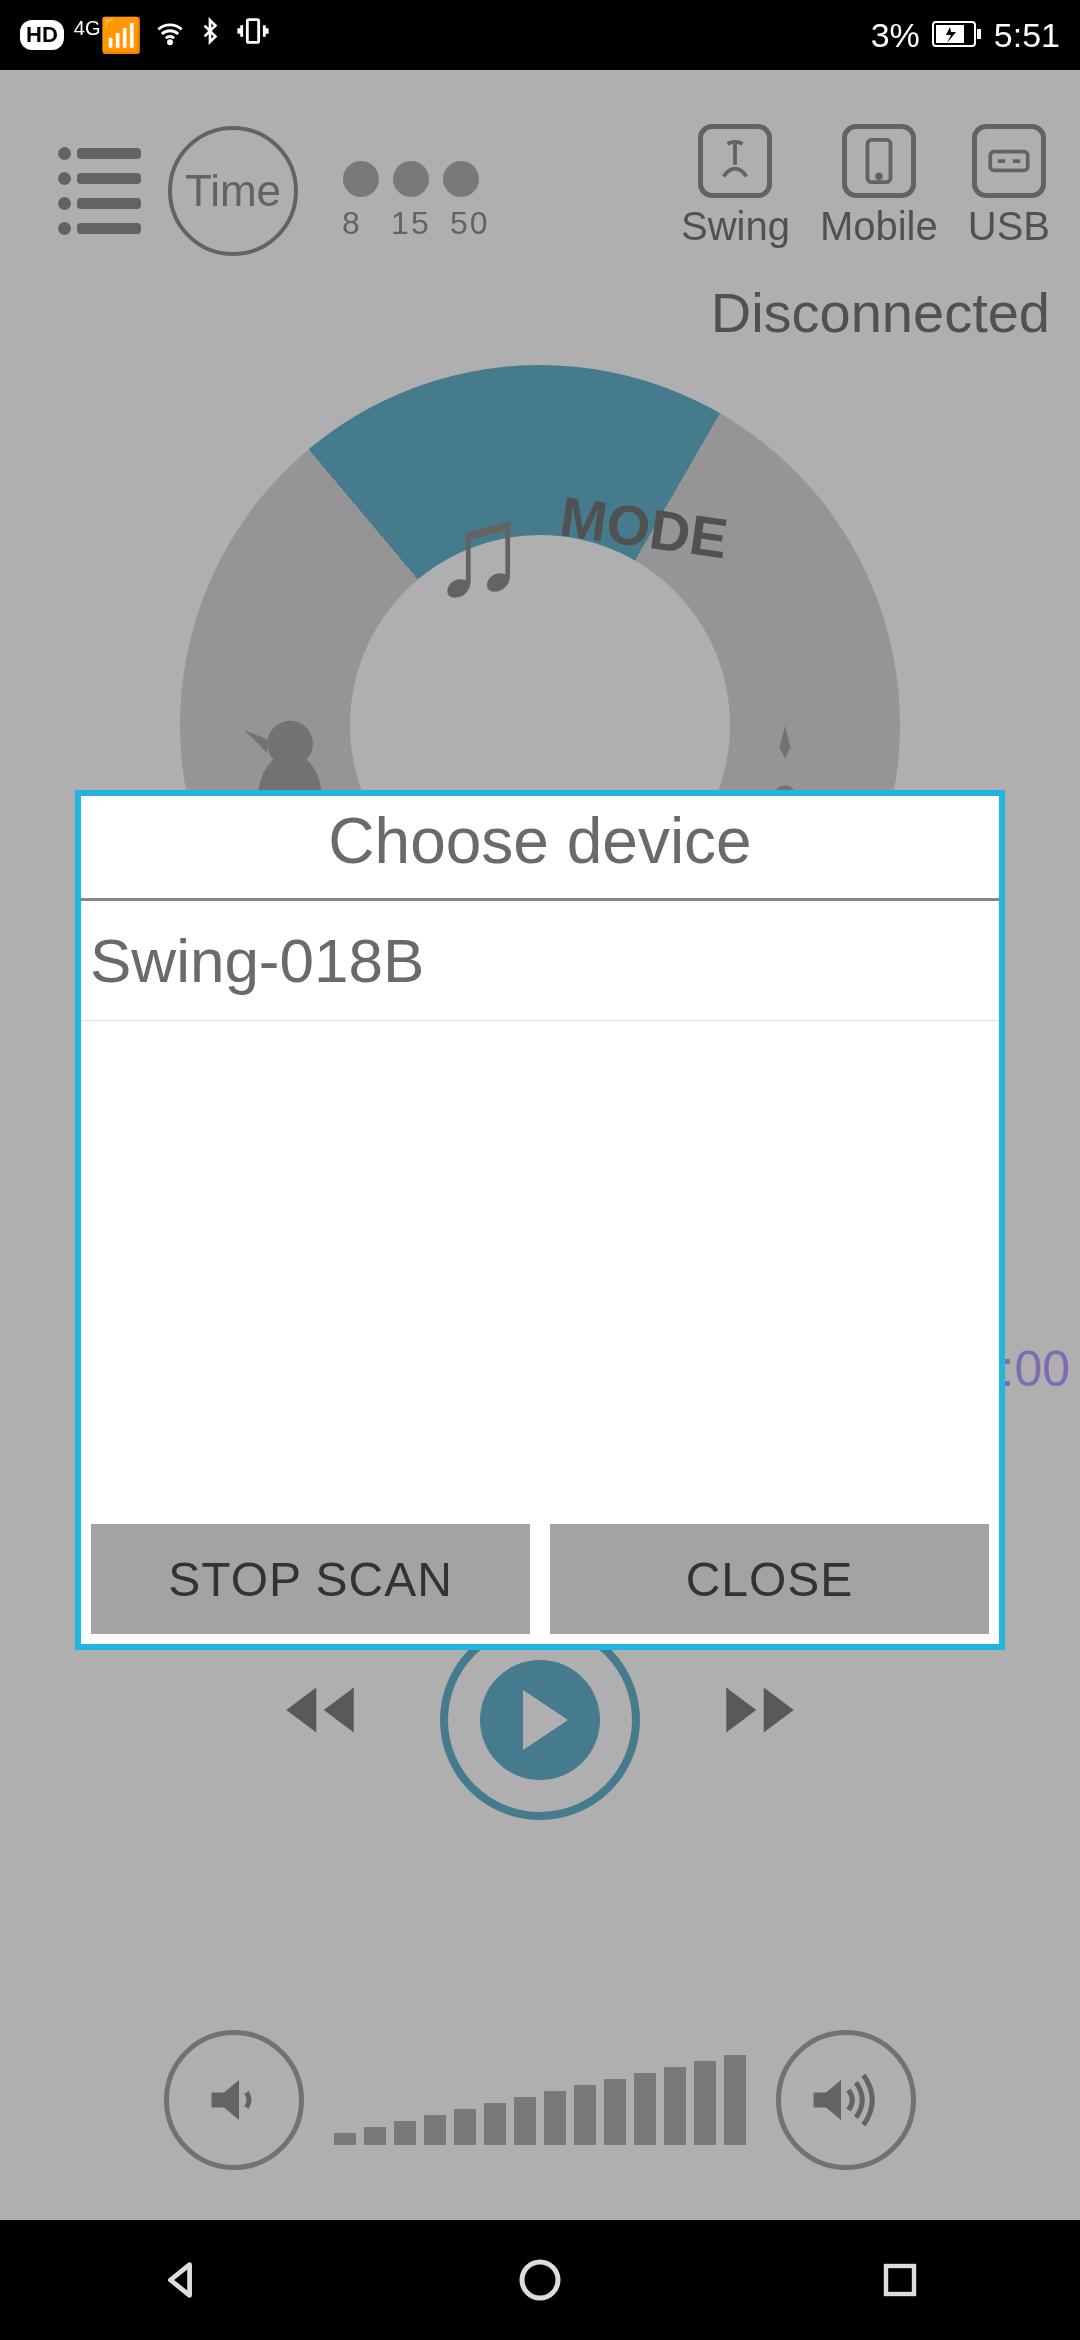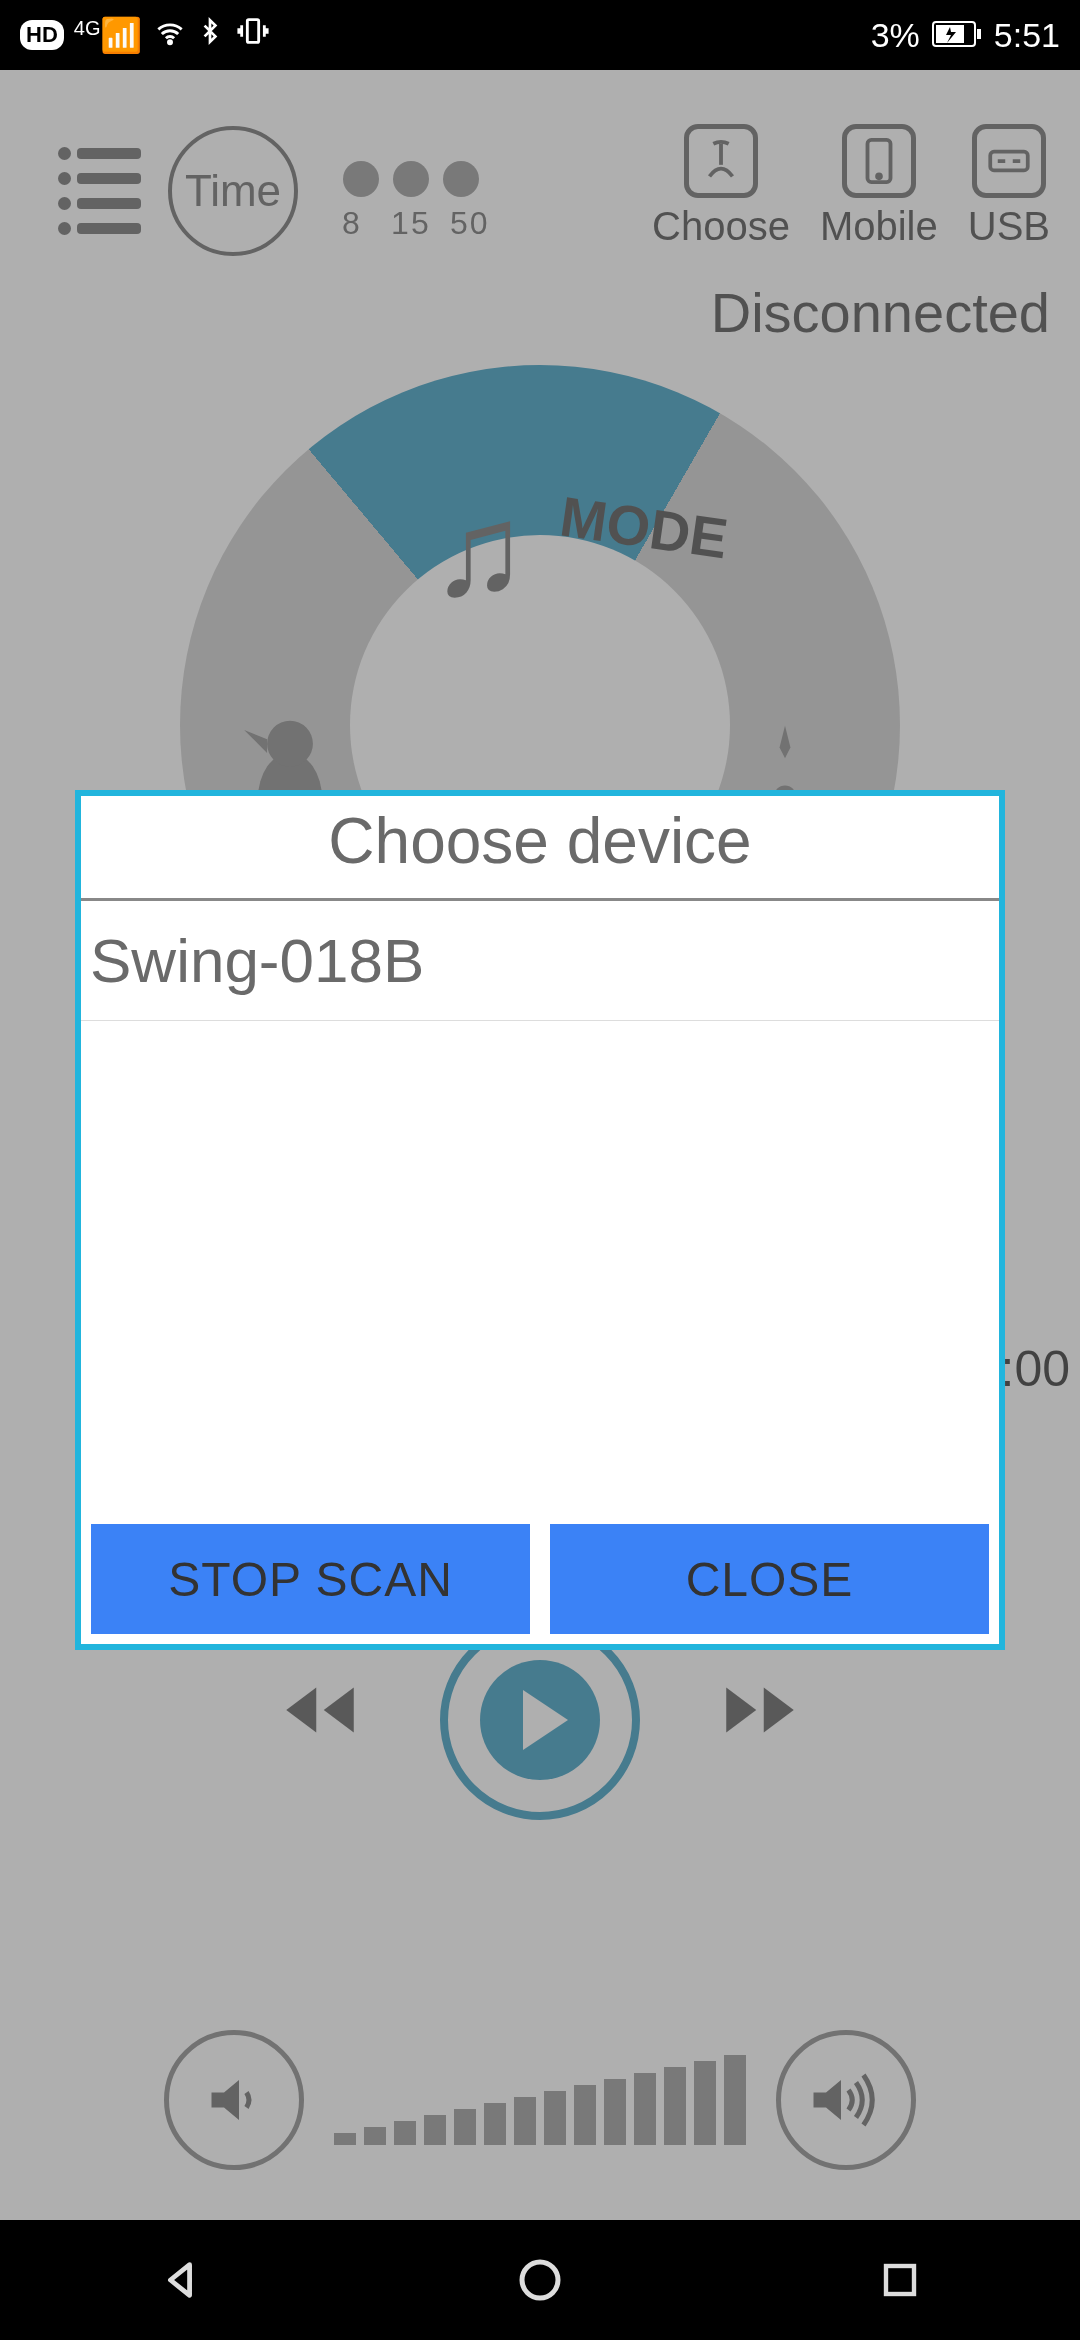--- a/index.html
+++ b/index.html
@@ -38,41 +38,41 @@
   
   .wheel-wrap { position: relative; width: 720px; height: 720px; margin: 20px auto 0; }
   .wheel { width: 100%; height: 100%; border-radius: 50%; background: conic-gradient(from -90deg, #b8b8b8 0 50deg, #0a7ea8 50deg 120deg, #b8b8b8 120deg 360deg); position: relative; }
   .wheel-hole { position: absolute; top: 170px; left: 170px; width: 380px; height: 380px; border-radius: 50%; background: #f2f2f2; }
   .wheel-label { position: absolute; font-weight: bold; color: #222; }
   .mode-text { top: 130px; left: 380px; font-size: 56px; transform: rotate(8deg); }
   .music-icon { position: absolute; top: 110px; left: 250px; font-size: 130px; color: #4a4a4a; }
   .bird-icon { position: absolute; top: 350px; left: 55px; font-size: 110px; color: #6a6a6a; }
   .star-icon { position: absolute; top: 350px; right: 50px; color: #6a6a6a; }
   
-  .time-readout { position: absolute; right: 10px; top: 1270px; font-size: 50px; color: #000000; padding-left: 12px; }
+  .time-readout { position: absolute; right: 10px; top: 1270px; font-size: 50px; color: #8b5cf6; padding-left: 12px; }
   
   .play-controls { position: absolute; top: 1550px; left: 0; width: 100%; display: flex; justify-content: center; align-items: center; gap: 70px; }
   .play-controls .nav-btn { font-size: 90px; color: #333; }
   .play-btn { width: 200px; height: 200px; border: 8px solid #0a7ea8; border-radius: 50%; display: flex; align-items: center; justify-content: center; }
   .play-btn-inner { width: 120px; height: 120px; background: #0a7ea8; border-radius: 50%; display: flex; align-items: center; justify-content: center; }
   .play-triangle { width: 0; height: 0; border-left: 45px solid #f2f2f2; border-top: 30px solid transparent; border-bottom: 30px solid transparent; margin-left: 10px; }
   
   .volume-row { position: absolute; top: 1960px; left: 0; width: 100%; display: flex; align-items: center; justify-content: center; gap: 30px; }
   .vol-circle { width: 140px; height: 140px; border: 5px solid #6a6a6a; border-radius: 50%; display: flex; align-items: center; justify-content: center; }
   .vol-bars { display: flex; align-items: flex-end; gap: 8px; height: 90px; }
   .vol-bars .vb { width: 22px; background: #7a7a7a; }
   
   .overlay { position: absolute; top: 0; left: 0; right: 0; bottom: 0; background: rgba(120,120,120,0.55); }
   
   .dialog { position: absolute; top: 720px; left: 75px; width: 930px; height: 860px; background: #fff; border: 6px solid #22b5dd; display: flex; flex-direction: column; }
   .dialog-title { font-size: 64px; color: #6a6a6a; text-align: center; padding: 8px 0 20px; border-bottom: 3px solid #888; }
   .device-list { flex: 1; }
   .device-item { font-size: 62px; color: #6a6a6a; padding: 24px 9px; border-bottom: 1px solid #ddd; }
   .dialog-buttons { display: flex; gap: 20px; padding: 10px; }
-  .dialog-buttons button { flex: 1; height: 110px; font-size: 48px; font-weight: 500; color: #333; background: #3b82f6; border: none; letter-spacing: 1px; }
+  .dialog-buttons button { flex: 1; height: 110px; font-size: 48px; font-weight: 500; color: #333; background: #a3a3a3; border: none; letter-spacing: 1px; }
   
   .nav-bar { height: 120px; background: #000; display: flex; justify-content: space-around; align-items: center; }
   .nav-btn-sys { width: 54px; height: 54px; display: flex; align-items: center; justify-content: center; }
 </style>
 </head>
 <body>
 
 <div class="status-bar">
   <div class="status-left">
     <span class="hd-badge">HD</span>
@@ -150,21 +150,21 @@
     <div class="spacer"></div>
     <div class="mode-icons">
       <div class="mode-icon-col">
         <div class="box">
           <svg width="46" height="46" viewBox="0 0 24 24" fill="none" stroke="#4a4a4a" stroke-width="2">
               <path d="M12 3 L12 14"></path>
               <path d="M8 3 Q12 1 16 3"></path>
               <path d="M6 20 Q12 12 18 20"></path>
             </svg>
         </div>
-        <div class="label">Choose</div>
+        <div class="label">Swing</div>
       </div>
       <div class="mode-icon-col">
         <div class="box">
           <svg width="32" height="46" viewBox="0 0 16 24" fill="none" stroke="#4a4a4a" stroke-width="2">
               <rect x="2" y="1" width="12" height="22" rx="2"></rect>
               <circle cx="8" cy="20" r="1" fill="#4a4a4a"></circle>
             </svg>
         </div>
         <div class="label">Mobile</div>
       </div>

